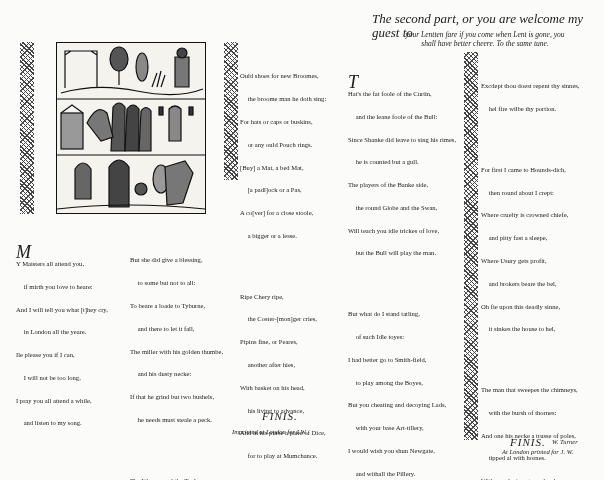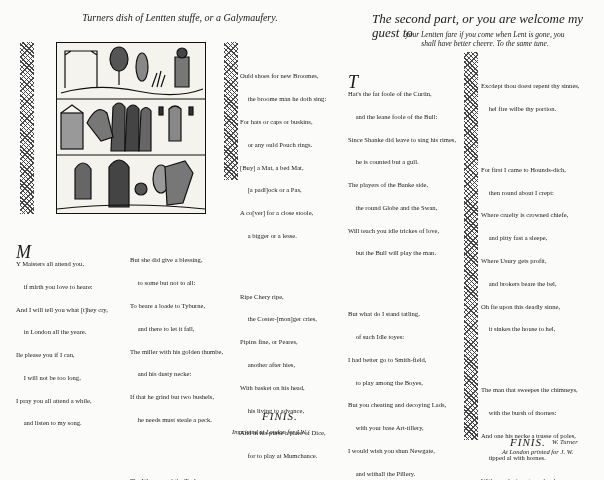--- a/index.html
+++ b/index.html
@@ -27,21 +27,20 @@
   }
   .woodcut svg { width:100%; height:100%; display:block; }
   .dropcap { float:left; font-size:18px; line-height:15px; font-style:italic; margin-right:2px; }
   .finis { font-style:italic; font-size:11px; letter-spacing:1px; }
   .imprint { font-style:italic; font-size:6.5px; }
 </style>
 </head>
 <body>
 
 <div class="abs title1">
-  <div>Turners dish of Lentten stuffe, or a Galymaufery.</div>
 </div>
 
 <div class="abs border" style="left:20px;top:42px;width:14px;height:172px;"></div>
 
 <div class="abs woodcut">
   <svg viewBox="0 0 148 170">
     <g stroke="#111" fill="none" stroke-width="1.2">
 
       <path d="M8 45 V8 H40 V45 M8 12 L14 8 M40 12 L34 8"></path>
       <path d="M4 50 Q40 40 80 48 T146 46"></path>

